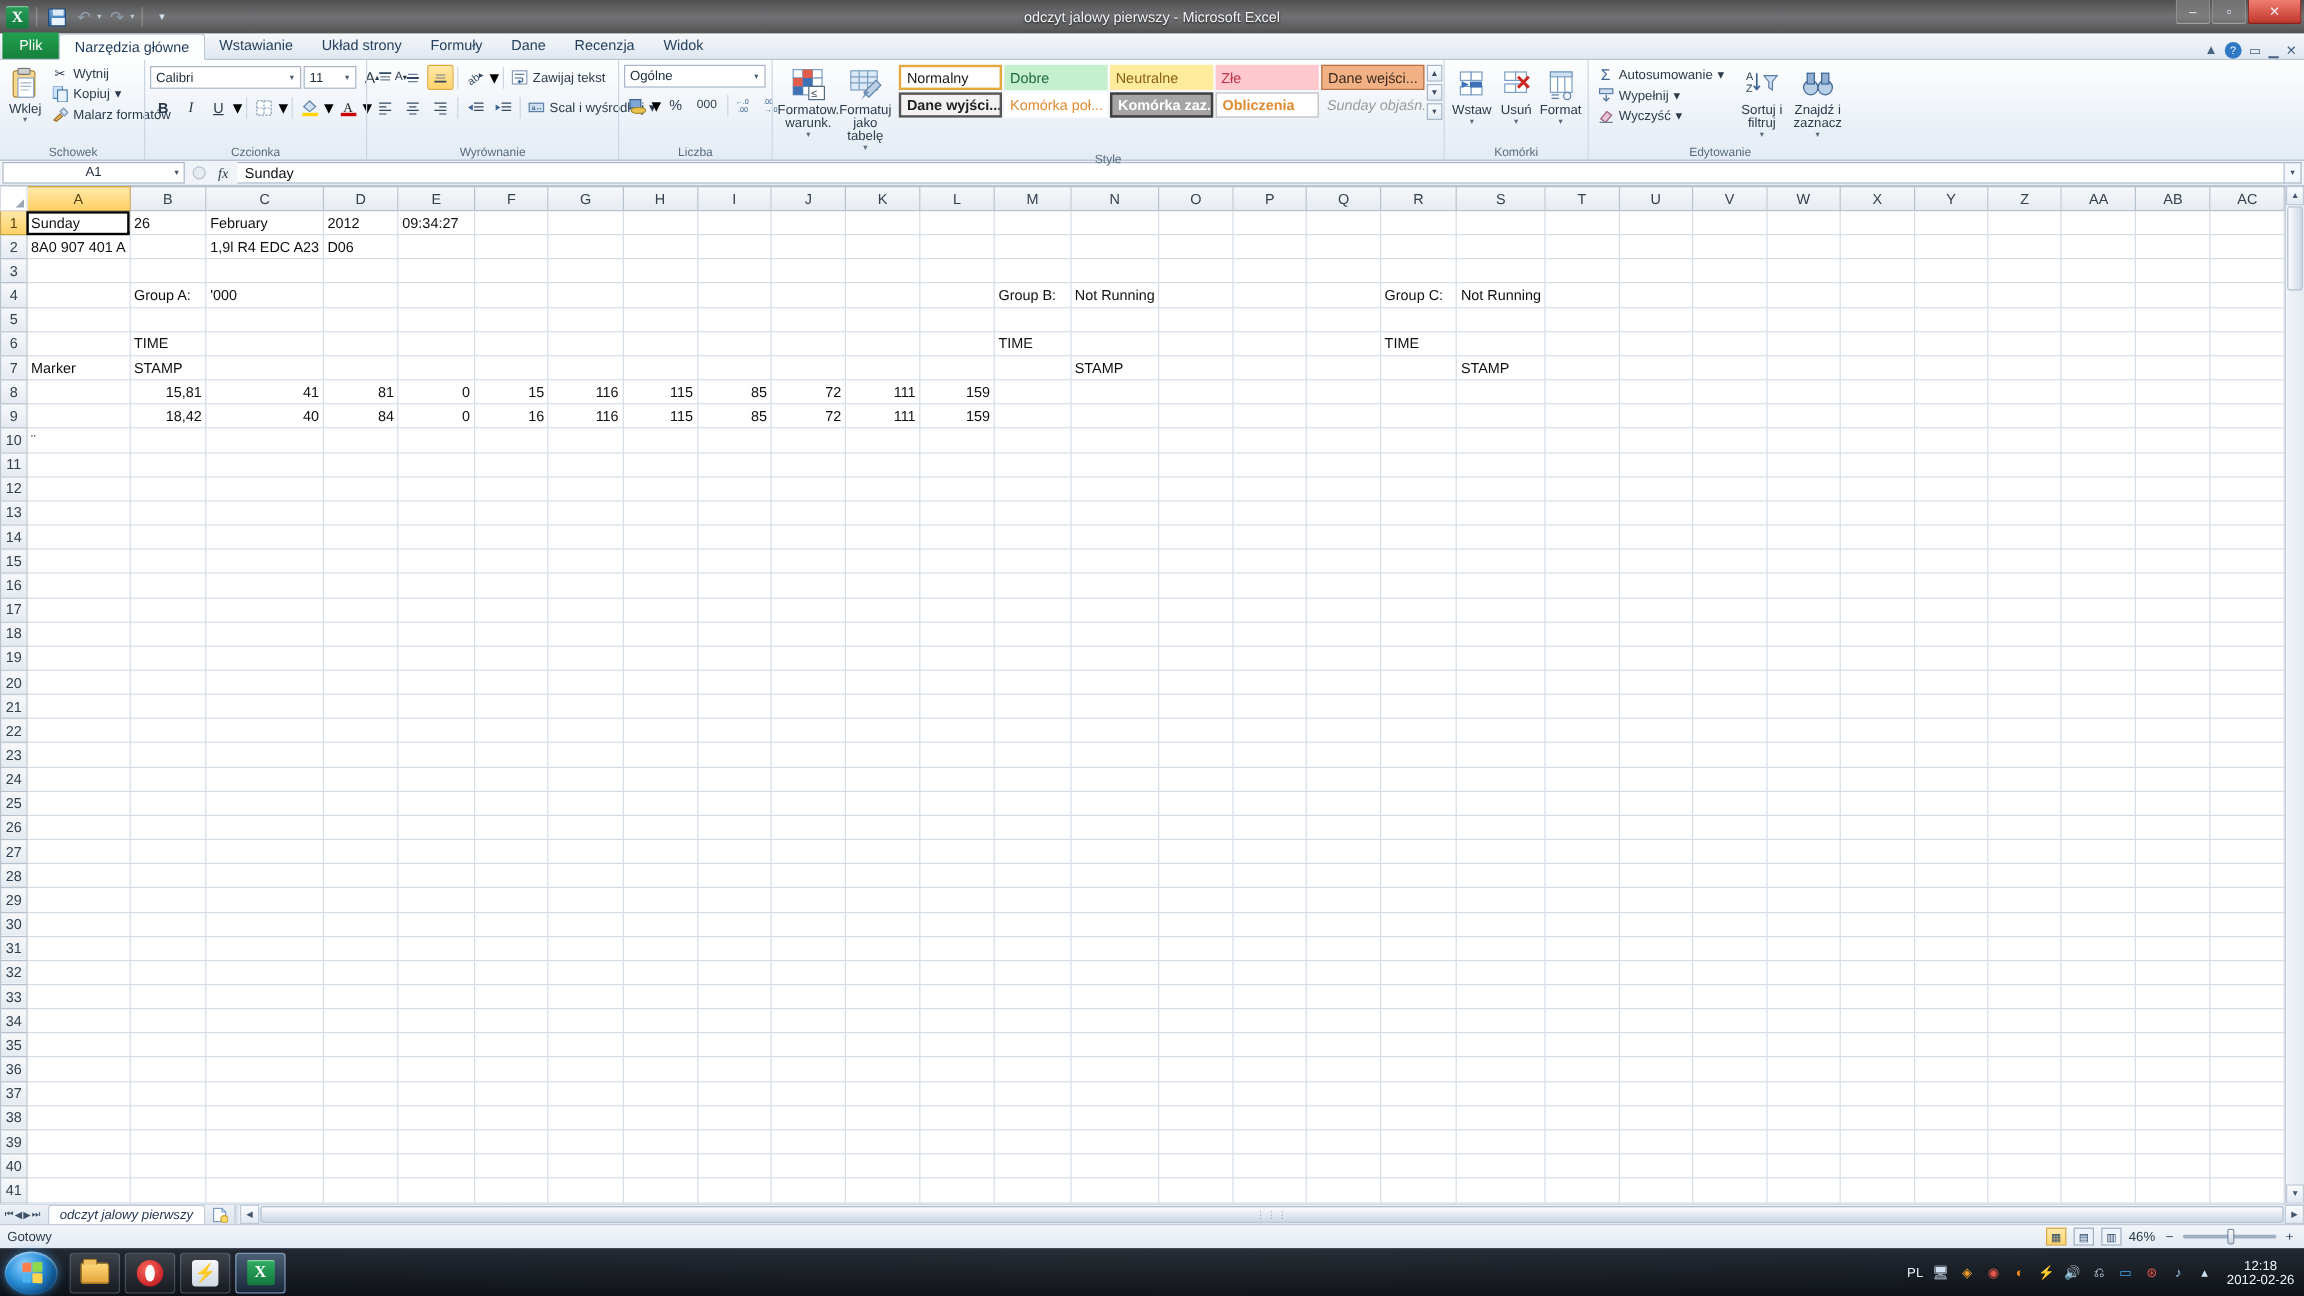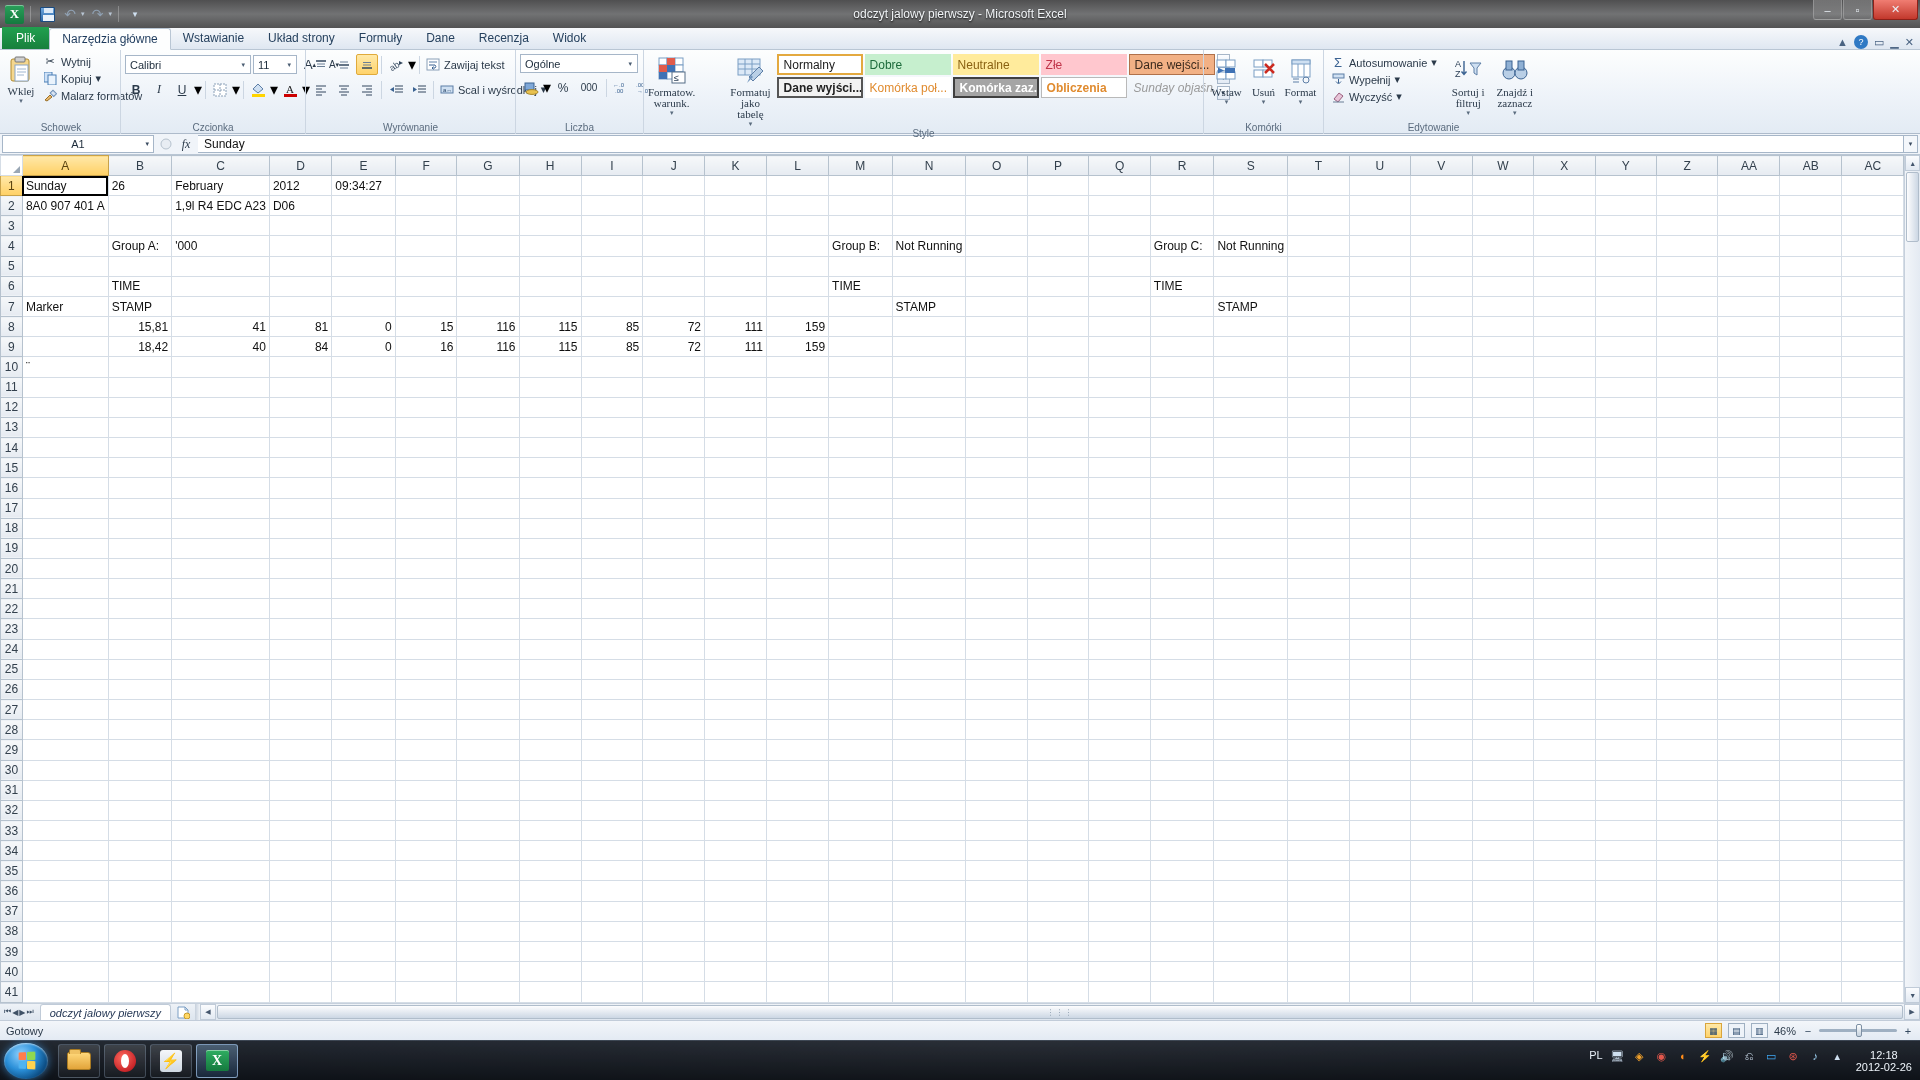--- a/index.html
+++ b/index.html
@@ -112,21 +112,21 @@
   .rgroup .glabel {
     height: 13px; font-size: 10px; color: #5a6b7e; text-align: center; line-height: 13px;
   }
   .rgroup + .rgroup { border-left: 1px solid #ccd6e2; }
 
   .bigbtn {
     width: 44px; display: flex; flex-direction: column; align-items: center;
     font-size: 11px; color: #2b3a4a; padding-top: 2px;
   }
   .bigbtn .bicon { width: 30px; height: 30px; display:flex; align-items:center; justify-content:center; }
-  .bigbtn .blabel { margin-top: 1px; text-align: center; line-height: 11px; font-family: Liberation Serif, serif; }
+  .bigbtn .blabel { margin-top: 1px; text-align: center; line-height: 11px; }
   .bigbtn .bcaret { font-size: 7px; color: #5a6b7e; line-height: 7px; }
 
   .smallitem {
     display: flex; align-items: center; gap: 4px; height: 17px;
     font-size: 11px; color: #2b3a4a; padding: 0 3px; white-space: nowrap;
   }
   .smallitem .sico { width: 14px; height: 14px; display:flex; align-items:center; justify-content:center; font-size: 11px; }
   .col { display: flex; flex-direction: column; justify-content: flex-start; }
   .row { display: flex; align-items: center; }
 
@@ -300,21 +300,21 @@
     display: flex; align-items: center; justify-content: center;
   }
   .tb-item.active { background: linear-gradient(180deg, rgba(160,210,255,.33), rgba(60,120,190,.2)); border-color: rgba(180,215,255,.6); }
   .ic-folder { width:24px; height:18px; background: linear-gradient(180deg,#ffd87a,#e2a43a); border:1px solid #a87a22; border-radius:2px 3px 2px 2px; position:relative;}
   .ic-folder::before{content:"";position:absolute;top:-4px;left:1px;width:10px;height:4px;background:#f0c263;border:1px solid #a87a22;border-bottom:none;border-radius:2px 2px 0 0;}
   .ic-opera { width:22px;height:22px;border-radius:50%;background: radial-gradient(circle at 40% 35%, #ff6a5e, #c9262a 70%, #8d0f14); display:flex;align-items:center;justify-content:center;}
   .ic-opera::after{content:"";width:8px;height:14px;border-radius:50%;background:#fff;}
   .ic-flash { width:22px;height:22px;background:linear-gradient(180deg,#f5f7fa,#cfd8e2);border-radius:3px;display:flex;align-items:center;justify-content:center;color:#2c3e50;font-size:15px;}
   .ic-excel { width:23px; height:21px; border-radius:2px; background: linear-gradient(180deg,#2fae62,#15793e); color:#fff; font-family:"Liberation Serif",serif; font-weight:bold; font-size:14px; display:flex;align-items:center;justify-content:center; box-shadow: inset 0 1px 0 rgba(255,255,255,.45);}
 
-  .tray { margin-left: auto; display: flex; align-items: flex-start; gap: 7px; padding-right: 8px; }
+  .tray { margin-left: auto; display: flex; align-items: center; gap: 7px; padding-right: 8px; }
   .tray .lang { color:#e7eef6; font-size:11px; }
   .tray .tico { width: 15px; height: 15px; display:flex; align-items:center; justify-content:center; font-size:11px; color:#cfe0f0; }
   .tray .clock { color: #eef4fa; font-size: 11px; line-height: 12px; text-align: center; padding-left: 4px; }
 </style>
 </head>
 <body>
 
 <div id="app">
   <div class="desktop"></div>
 
@@ -633,21 +633,21 @@
                 <rect x="2" y="8" width="8" height="7" fill="#e05b4a"></rect>
                 <rect x="10" y="8" width="8" height="7" fill="#3f72b5"></rect>
                 <rect x="2" y="15" width="8" height="7" fill="#3f72b5"></rect>
                 <rect x="15" y="15" width="13" height="11" fill="#fff" stroke="#556c86"></rect>
                 <text x="17" y="24" font-size="9" fill="#2a3e55">≤</text>
               </svg>
             </div>
             <div class="blabel">Formatow. warunk.</div>
             <div class="bcaret">▾</div>
           </div>
-          <div class="bigbtn" style="width:56px;margin-left:35px;">
+          <div class="bigbtn" style="width:56px;">
             <div class="bicon">
               <svg width="30" height="28" viewBox="0 0 30 28">
                 <g stroke="#7a9ec4" fill="#dce9f7">
                   <rect x="3" y="2" width="22" height="16"></rect>
                 </g>
                 <g stroke="#7a9ec4">
                   <line x1="3" y1="7" x2="25" y2="7"></line>
                     <line x1="3" y1="12" x2="25" y2="12"></line>
                   <line x1="10" y1="2" x2="10" y2="18"></line>
                     <line x1="17" y1="2" x2="17" y2="18"></line>

